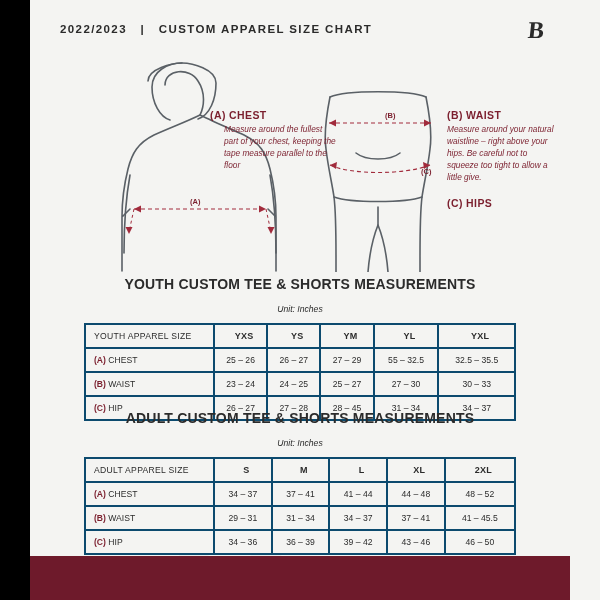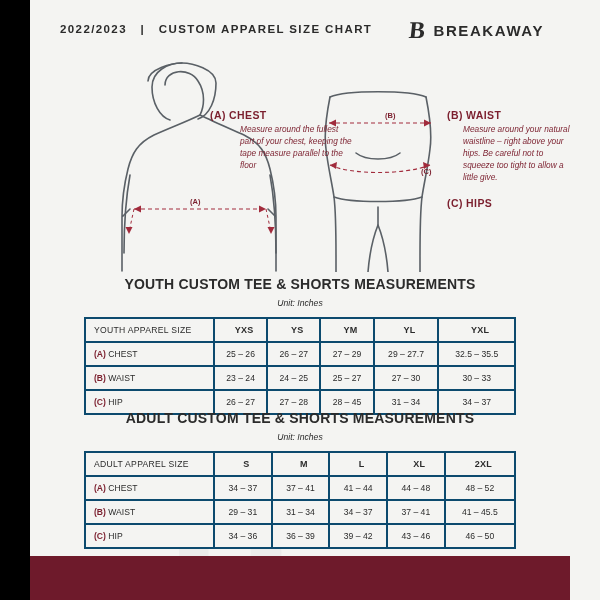--- a/index.html
+++ b/index.html
@@ -16,34 +16,34 @@
   .hdr-sep{margin:0 9px;color:#2b2b2b;}
   .brand{position:absolute;right:26px;top:18px;display:flex;align-items:center;gap:8px;}
   .brand-mark{font-family:"Liberation Serif",serif;font-weight:700;font-size:24px;color:#2b2b2b;line-height:1;transform:skewX(-6deg);}
   .brand-name{font-size:15px;font-weight:700;letter-spacing:1.6px;color:#2b2b2b;}
 
   
   .figzone{position:absolute;left:0;top:57px;width:540px;height:215px;}
   .figsvg{position:absolute;left:0;top:0;}
 
   .lbl{position:absolute;font-size:10.5px;font-weight:700;color:#7b1f2e;letter-spacing:.4px;}
-  .desc{position:absolute;font-size:8.3px;line-height:1.45;color:#7b1f2e;font-style:italic;margin-left:16px;}
+  .desc{position:absolute;font-size:8.3px;line-height:1.45;color:#7b1f2e;font-style:italic;}
 
   .tagA{position:absolute;left:180px;top:52px;}
   .descA{position:absolute;left:194px;top:66px;width:112px;}
   .tagB{position:absolute;left:417px;top:52px;}
   .descB{position:absolute;left:417px;top:66px;width:112px;}
   .tagC{position:absolute;left:417px;top:140px;}
   .descC{position:absolute;left:417px;top:154px;width:112px;}
 
   .mk{position:absolute;font-size:7.5px;font-weight:700;color:#7b1f2e;}
 
   
   .tbl-title{text-align:center;font-size:14px;font-weight:700;color:#2b2b2b;letter-spacing:.2px;}
-  .tbl-sub{text-align:center;font-size:8.6px;font-style:italic;color:#2b2b2b;margin-top:6px;}
+  .tbl-sub{text-align:center;font-size:8.6px;font-style:italic;color:#2b2b2b;margin-top:12px;}
   table{border-collapse:collapse;width:432px;margin:9px auto 0 auto;background:#f4f4f2;}
   th,td{border:2px solid #0c4a6e;font-size:8.6px;color:#2b2b2b;height:20px;text-align:center;font-weight:400;}
   th.first,td.first{text-align:left;padding-left:8px;width:118px;}
   th{font-weight:400;letter-spacing:.3px;}
   th.sz{font-weight:700;font-size:9px;padding-left:8px;}
   td.first b{color:#7b1f2e;font-weight:700;}
 
   .sect1{position:absolute;left:0;top:276px;width:540px;}
   .sect2{position:absolute;left:0;top:410px;width:540px;}
 
@@ -58,21 +58,20 @@
     <div class="watermark">B</div>
 
     <div class="header">
       <div class="hdr-text">
         <span>2022/2023</span>
         <span class="hdr-sep">|</span>
         <span>CUSTOM APPAREL SIZE CHART</span>
       </div>
       <div class="brand">
         <span class="brand-mark">B</span>
-        <span class="brand-name">BREAKAWAY</span>
       </div>
     </div>
 
     <div class="figzone">
       <svg class="figsvg" width="540" height="215" viewBox="0 0 540 215">
         <g fill="none" stroke="#5a6066" stroke-width="1.6" stroke-linecap="round" stroke-linejoin="round">
 
           <path d="M135 28 C135 12 160 10 168 24 C176 36 174 50 170 58 C182 64 196 70 214 78 C230 86 236 96 240 112 C244 128 246 146 246 160
                    L246 214 M246 160 L238 152"></path>
           <path d="M170 58 C158 64 142 70 124 78 C108 86 102 96 98 112 C94 128 92 146 92 160 L92 214 M92 160 L100 152"></path>
@@ -148,21 +147,21 @@
             <th class="sz">YL</th>
             <th class="sz">YXL</th>
           </tr>
         </thead>
         <tbody>
           <tr>
             <td class="first"><b>(A)</b> <span>CHEST</span></td>
             <td>25 – 26</td>
             <td>26 – 27</td>
             <td>27 – 29</td>
-            <td>29 – 27.7</td>
+            <td>55 – 32.5</td>
             <td>32.5 – 35.5</td>
           </tr>
           <tr>
             <td class="first"><b>(B)</b> <span>WAIST</span></td>
             <td>23 – 24</td>
             <td>24 – 25</td>
             <td>25 – 27</td>
             <td>27 – 30</td>
             <td>30 – 33</td>
           </tr>

